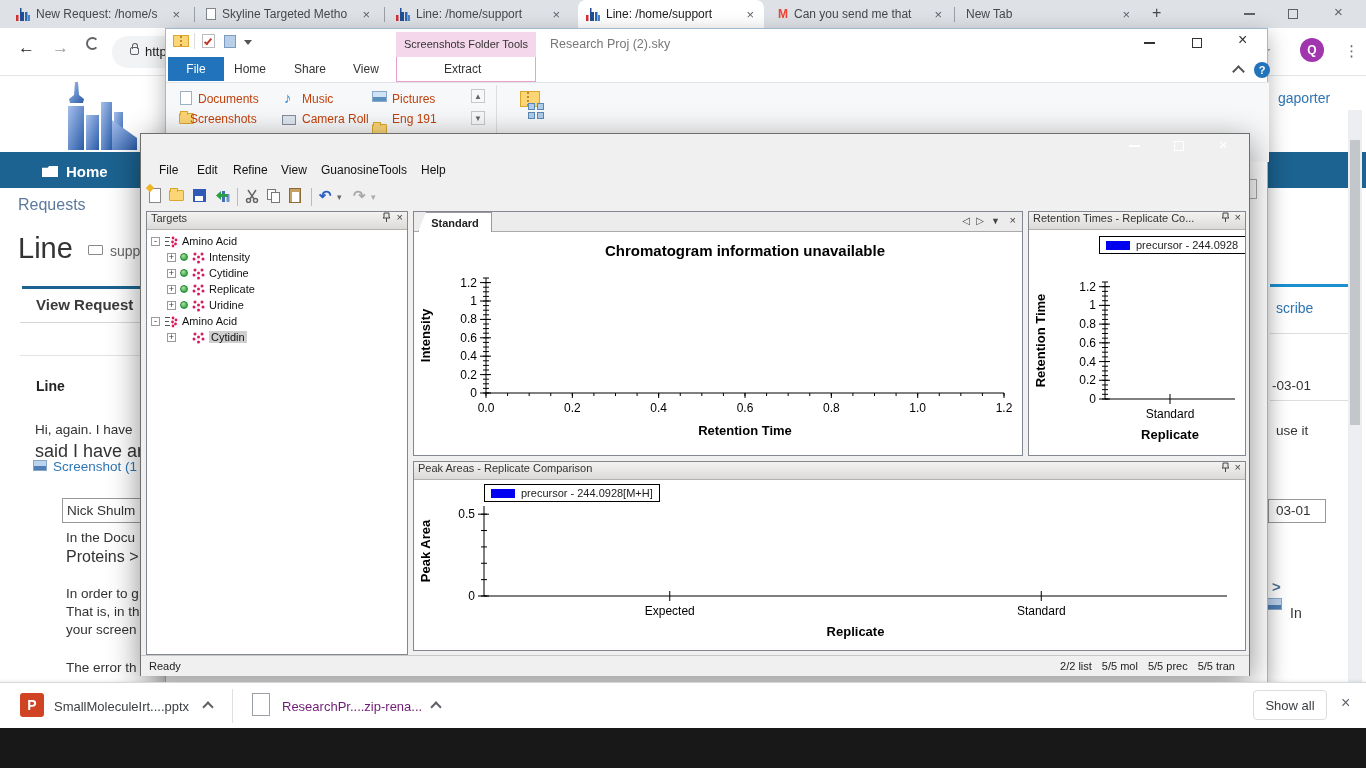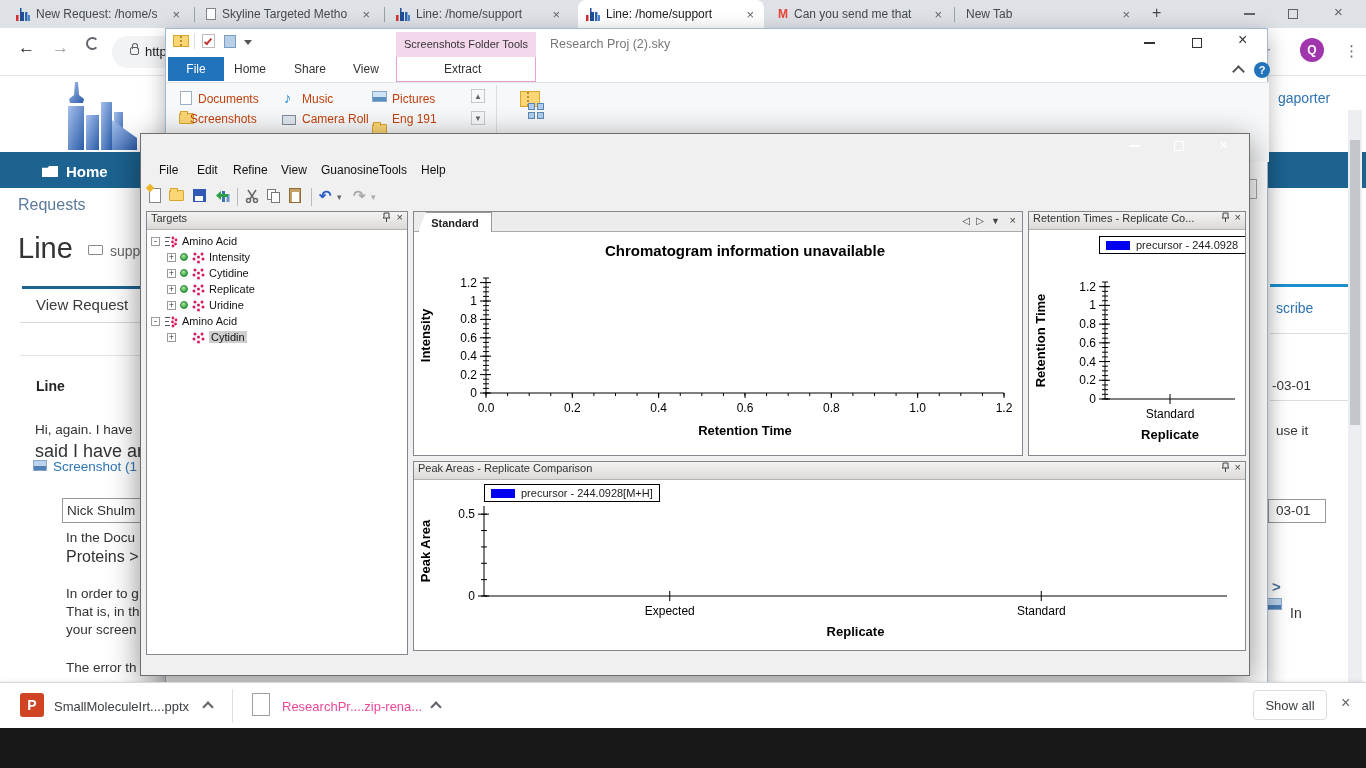--- a/index.html
+++ b/index.html
@@ -143,21 +143,21 @@
 <div class="a" style="left:0;top:152px;width:1366px;height:36px;background:#1c6391"></div>
 <div class="a" style="left:42px;top:163px;display:flex;align-items:center;gap:8px">
   <span style="width:16px;height:11px;background:#fff;clip-path:polygon(0 15%,35% 15%,45% 0,100% 0,100% 100%,0 100%)"></span>
   <span style="color:#fff;font-weight:bold;font-size:15px">Home</span>
 </div>
 <span class="a" style="left:18px;top:196px;color:#5b7a9d;font-size:16px">Requests</span>
 <span class="a" style="left:18px;top:232px;color:#333;font-size:29px;font-weight:400">Line</span>
 <span class="a" style="left:88px;top:245px;width:15px;height:10px;border:1.5px solid #8a8a8a;border-radius:1px"></span>
 <span class="a" style="left:110px;top:243px;color:#666;font-size:14px">support</span>
 <div class="a" style="left:22px;top:286px;width:121px;height:3px;background:#1c6391"></div>
-<span class="a" style="left:36px;top:296px;color:#3a3a3a;font-size:15px;font-weight:normal">View Request</span>
+<span class="a" style="left:36px;top:296px;color:#3a3a3a;font-size:15px;font-weight:bold">View Request</span>
 <div class="a" style="left:20px;top:322px;width:145px;height:1px;background:#d8d8d8"></div>
 <div class="a" style="left:20px;top:355px;width:145px;height:1px;background:#e4e4e4"></div>
 <span class="a" style="left:36px;top:378px;font-weight:bold;font-size:14px;color:#222">Line</span>
 <span class="a" style="left:35px;top:422px;font-size:13.5px;color:#333">Hi, again. I have</span>
 <span class="a" style="left:35px;top:441px;font-size:18px;color:#333">said I have an er</span>
 <span class="a" style="left:33px;top:460px;width:14px;height:11px;background:linear-gradient(#bcd3ee 55%,#4f7fb5 55%);border:1px solid #8aa7c7"></span>
 <span class="a" style="left:53px;top:459px;font-size:13.5px;color:#2e75b5">Screenshot (1</span>
 <div class="a" style="left:62px;top:498px;width:90px;height:25px;border:1px solid #999"></div>
 <span class="a" style="left:67px;top:503px;font-size:13.5px;color:#333">Nick Shulm</span>
 <span class="a" style="left:66px;top:530px;font-size:13.5px;color:#333">In the Docu</span>
@@ -610,29 +610,37 @@
           <line x1="255.75" y1="111" x2="255.75" y2="121" stroke="#000" stroke-width="1"></line>
           <text x="255.75" y="135" fill="#000" font-size="12" text-anchor="middle">Expected</text>
           <line x1="627.25" y1="111" x2="627.25" y2="121" stroke="#000" stroke-width="1"></line>
           <text x="627.25" y="135" fill="#000" font-size="12" text-anchor="middle">Standard</text>
           <text x="441.5" y="156" fill="#000" font-size="13" text-anchor="middle" font-weight="bold">Replicate</text>
           <text x="16" y="71" fill="#000" font-size="13" text-anchor="middle" font-weight="bold" transform="rotate(-90 16 71)">Peak Area</text>
         </svg>
       </div>
   </div>
 
+  <div class="a" style="left:0;top:521px;width:1108px;height:21px;background:#f0f0f0;border-top:1px solid #c8c8c8;display:flex;align-items:center;font-size:11px">
+    <span style="margin-left:8px">Ready</span>
+    <span style="flex:1"></span>
+    <span style="margin-right:10px">2/2 list</span>
+    <span style="margin-right:10px">5/5 mol</span>
+    <span style="margin-right:10px">5/5 prec</span>
+    <span style="margin-right:14px">5/5 tran</span>
+  </div>
 </div>
 
 <div class="a" style="left:0;top:682px;width:1366px;height:46px;background:#fff;border-top:1px solid #d6d9dc;box-shadow:0 -1px 3px rgba(0,0,0,.08)">
   <div class="a" style="left:20px;top:10px;width:24px;height:24px;background:#d04423;border-radius:3px;color:#fff;font-weight:bold;text-align:center;line-height:24px;font-size:14px">P</div>
   <span class="a" style="left:54px;top:16px;font-size:13px;color:#3c4043">SmallMoleculeIrt....pptx</span>
   <span class="a chev" style="left:204px;top:20px"></span>
   <div class="a" style="left:232px;top:6px;width:1px;height:34px;background:#e0e0e0"></div>
   <div class="a" style="left:252px;top:10px;width:18px;height:23px;background:#fff;border:1px solid #9aa0a6"></div>
-  <span class="a" style="left:282px;top:16px;font-size:13px;color:#ec4899">ResearchPr....zip-rena...</span>
+  <span class="a" style="left:282px;top:16px;font-size:13px;color:#701a75">ResearchPr....zip-rena...</span>
   <span class="a chev" style="left:432px;top:20px"></span>
   <div class="a" style="left:1253px;top:7px;width:74px;height:30px;border:1px solid #dadce0;border-radius:4px;text-align:center;line-height:30px;font-size:13px;color:#3c4043">Show all</div>
   <span class="a" style="left:1341px;top:11px;font-size:16px;color:#5f6368">×</span>
 </div>
 
 <div class="a" id="taskbar">
   
   
   
   

